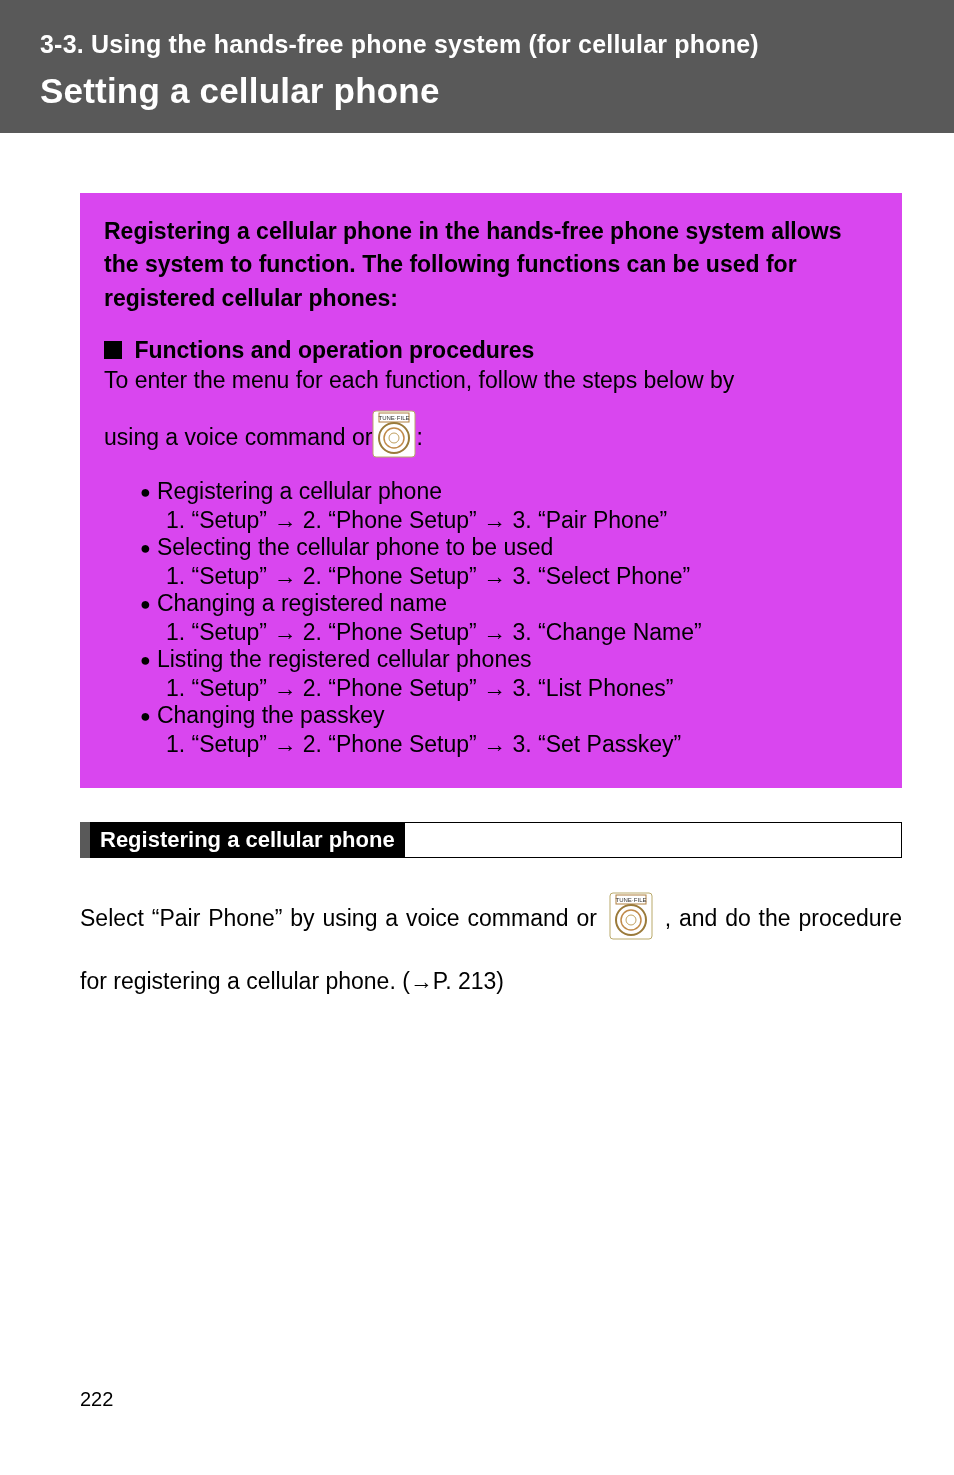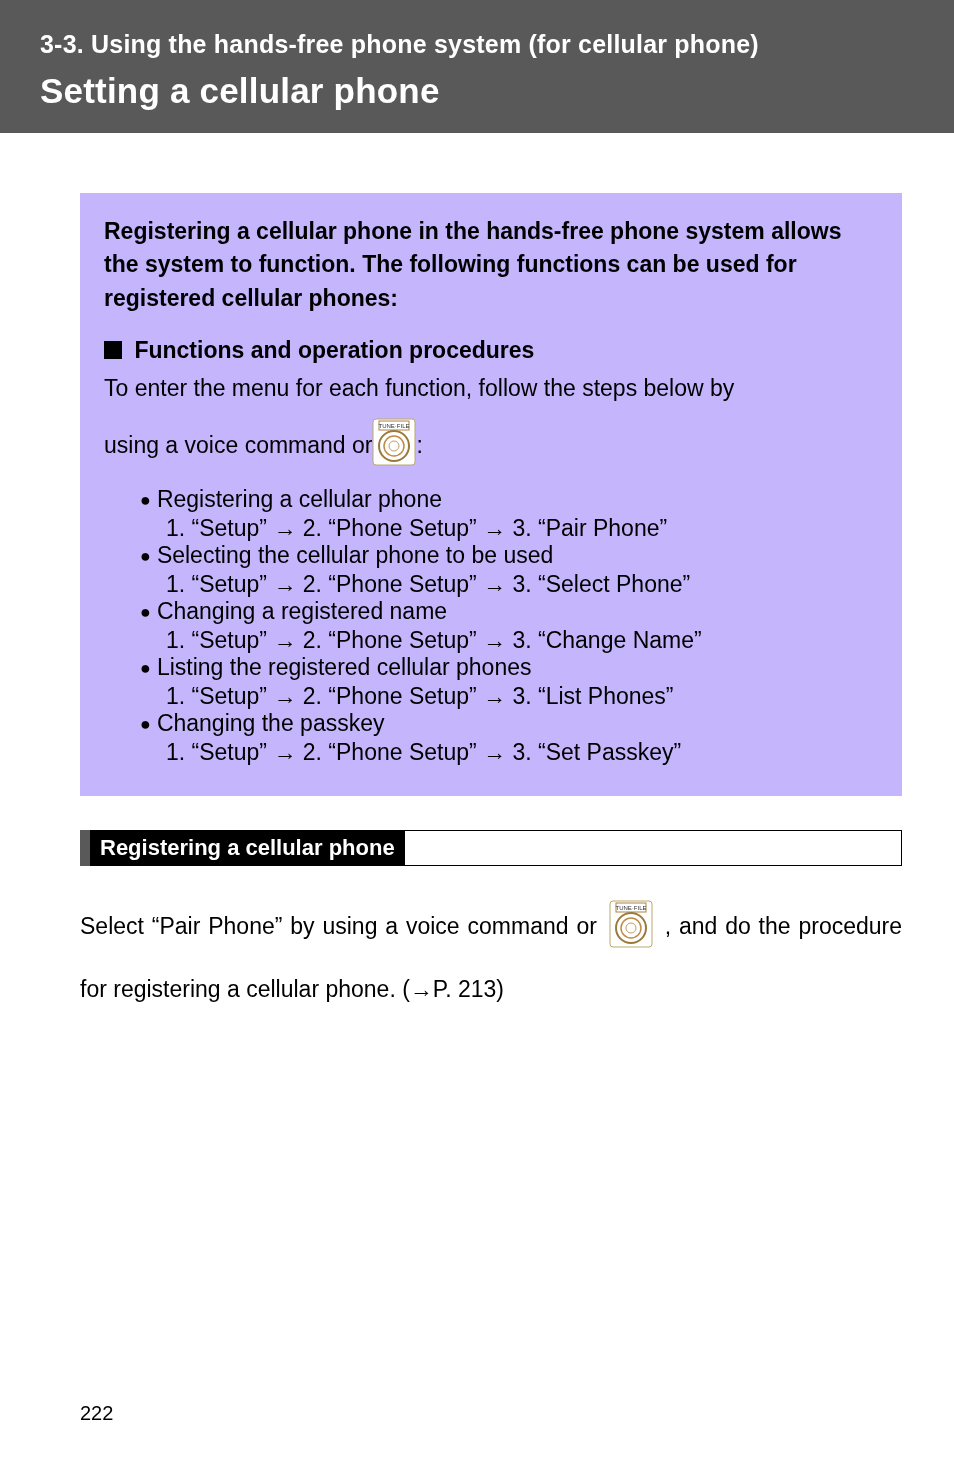--- a/index.html
+++ b/index.html
@@ -2,41 +2,41 @@
 <html><head>
 <meta charset="utf-8">
 <style>
   * { box-sizing: border-box; margin: 0; padding: 0; }
   html, body { width: 954px; height: 1475px; font-family: Arial, Helvetica, sans-serif; background: #fff; }
   .page { width: 954px; height: 1475px; position: relative; }
   .banner { background: #595959; color: #fff; padding: 30px 40px 22px 40px; }
   .banner-sub { font-size: 25px; font-weight: bold; letter-spacing: 0.2px; }
   .banner-title { font-size: 35px; font-weight: bold; margin-top: 12px; letter-spacing: 0.2px; }
   .gap { height: 60px; }
-  .graybox { background: #c4b5fd; margin: 0 52px 0 80px; padding: 22px 24px 30px 24px; font-size: 23px; color: #000; }
+  .graybox { background: #d946ef; margin: 0 52px 0 80px; padding: 22px 24px 30px 24px; font-size: 23px; color: #000; }
   .intro { font-weight: bold; line-height: 1.45; }
   .subhead-row { margin-top: 22px; }
   .black-square { display: inline-block; width: 18px; height: 18px; background: #000; vertical-align: -1px; margin-right: 6px; }
   .subhead-text { font-weight: bold; font-size: 23px; text-align: right; }
-  .lead { margin-top: 8px; text-align: justify; line-height: 1.4; }
+  .lead { margin-top: 0; text-align: justify; line-height: 1.4; }
   .voice-row { margin-top: 14px; display: flex; align-items: center; }
   .knob { display: inline-block; vertical-align: middle; }
   .list { margin-top: 14px; padding-left: 36px; }
   .item { }
   .bullet { font-size: 18px; vertical-align: 1px; margin-right: 6px; }
   .item-title { font-size: 23px; }
   .item-steps { font-size: 23px; padding-left: 26px; margin-top: 2px; }
   .section-bar { margin: 34px 52px 0 80px; display: flex; align-items: stretch; height: 36px; }
   .bar-accent { width: 10px; background: #595959; }
   .bar-main { flex: 0 0 auto; background: #000; display: flex; align-items: center; padding: 0 10px; }
   .bar-main span { color: #fff; font-weight: bold; font-size: 22px; }
   .bar-rest { flex: 1; border: 1px solid #000; border-left: none; }
   .body-text { margin: 34px 52px 0 80px; font-size: 23px; line-height: 2.1; text-align: justify; }
   .inline-knob { display: inline-block; vertical-align: -14px; margin: 0 4px; }
-  .pagenum { position: absolute; left: 80px; bottom: 50px; font-size: 20px; }
+  .pagenum { position: absolute; left: 80px; bottom: 64px; font-size: 20px; }
 </style>
 </head>
 <body>
 
 <div class="page">
 
   <div class="banner">
     <div class="banner-sub">3-3. Using the hands-free phone system (for cellular phone)</div>
     <div class="banner-title">Setting a cellular phone</div>
   </div>

